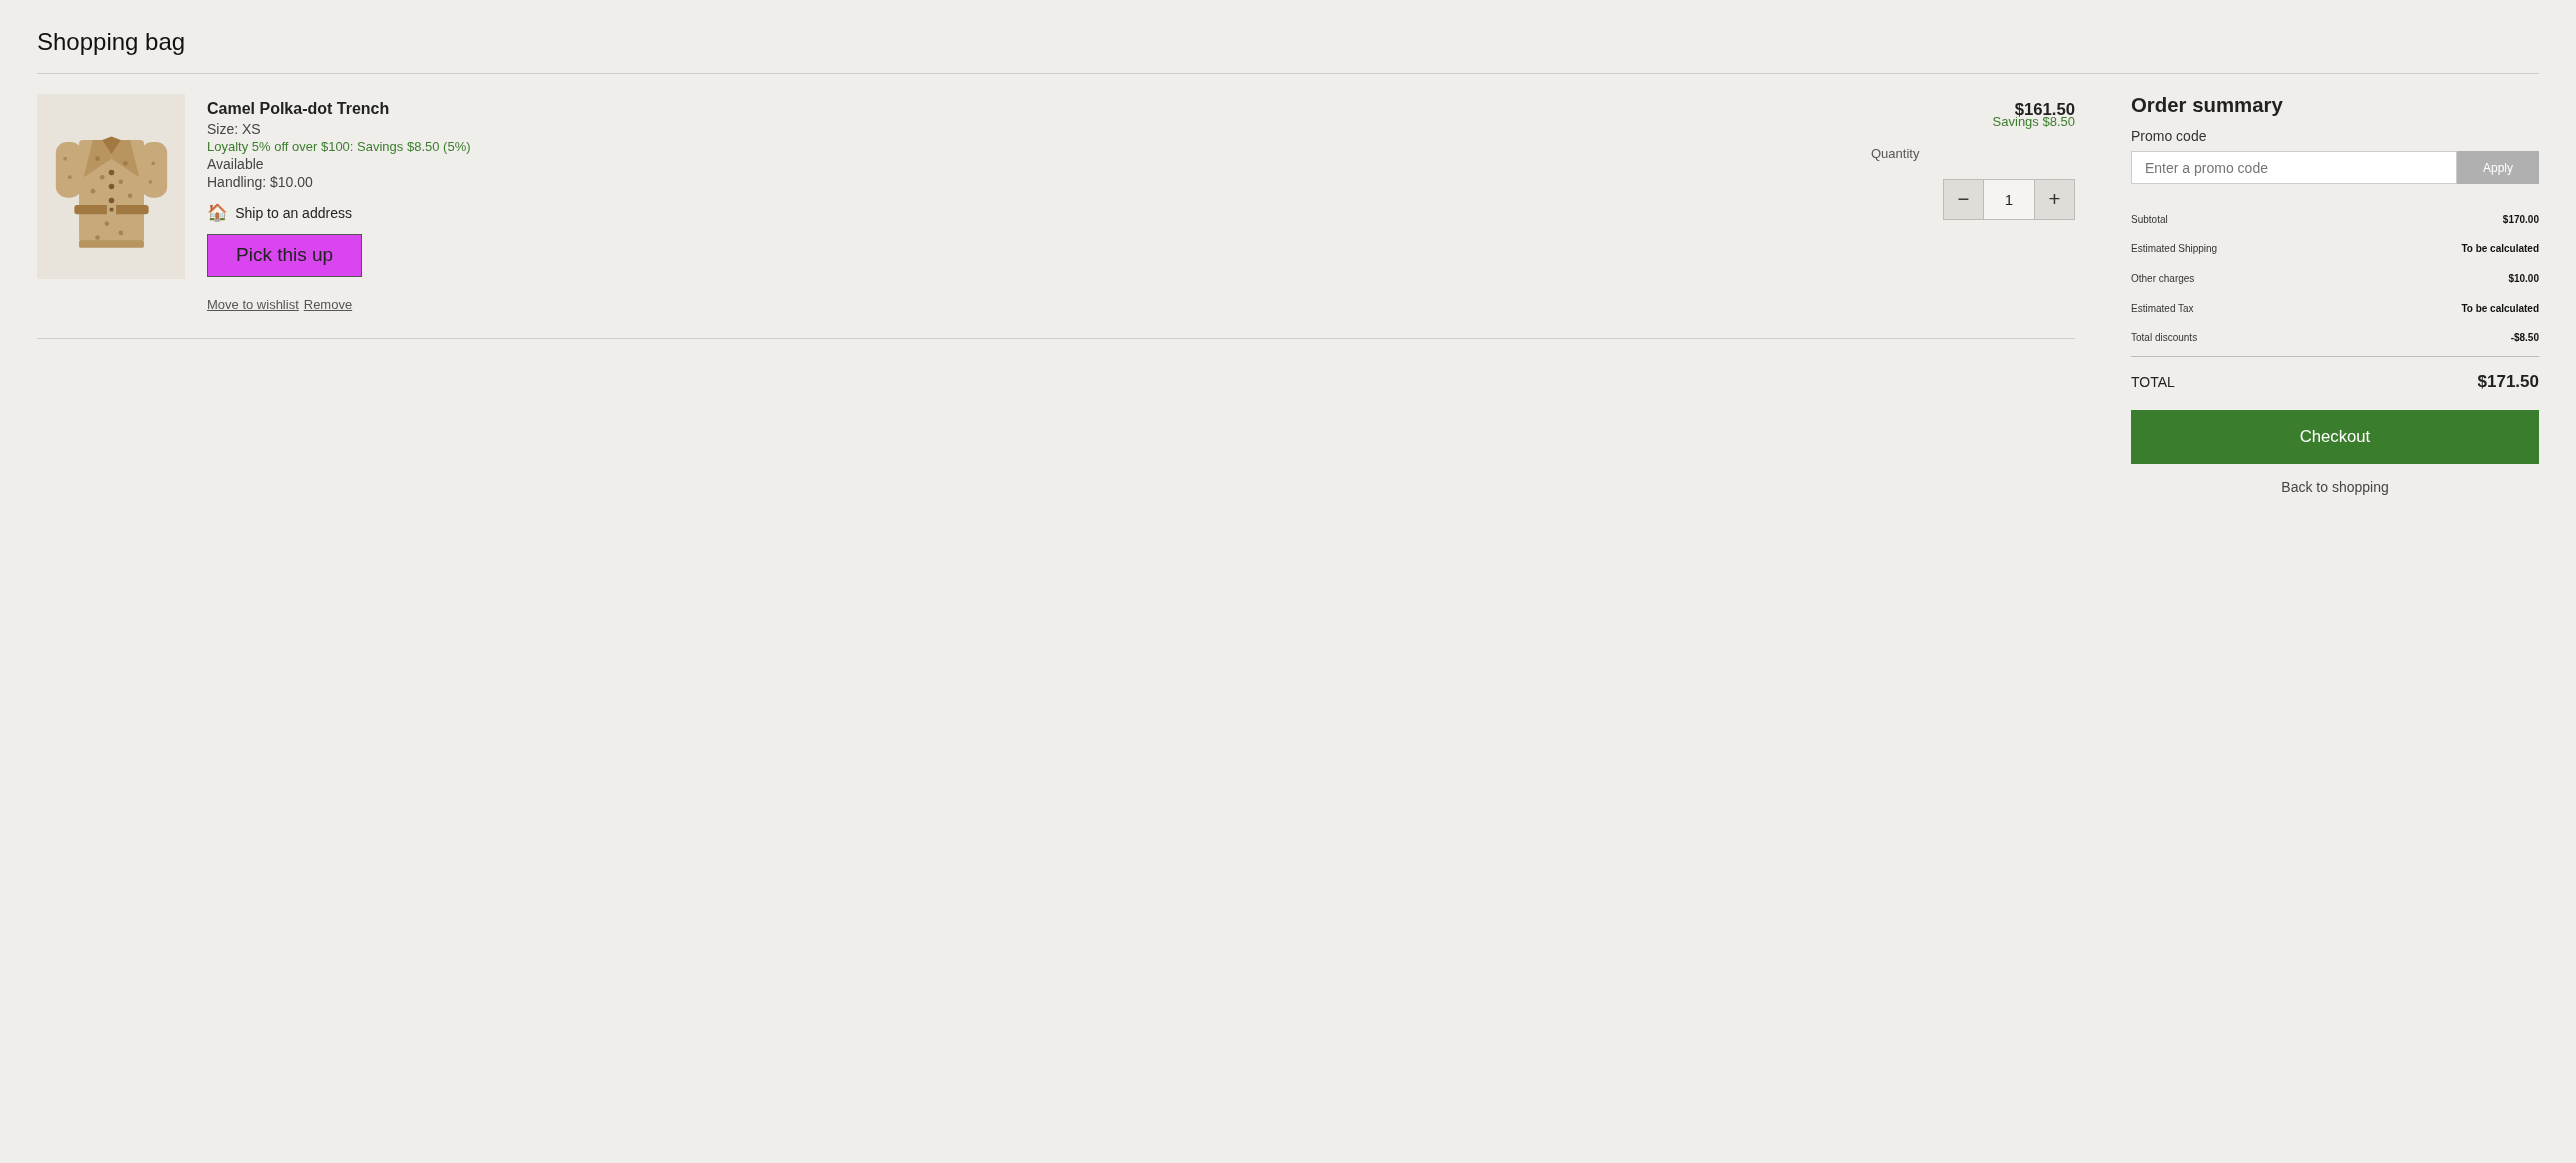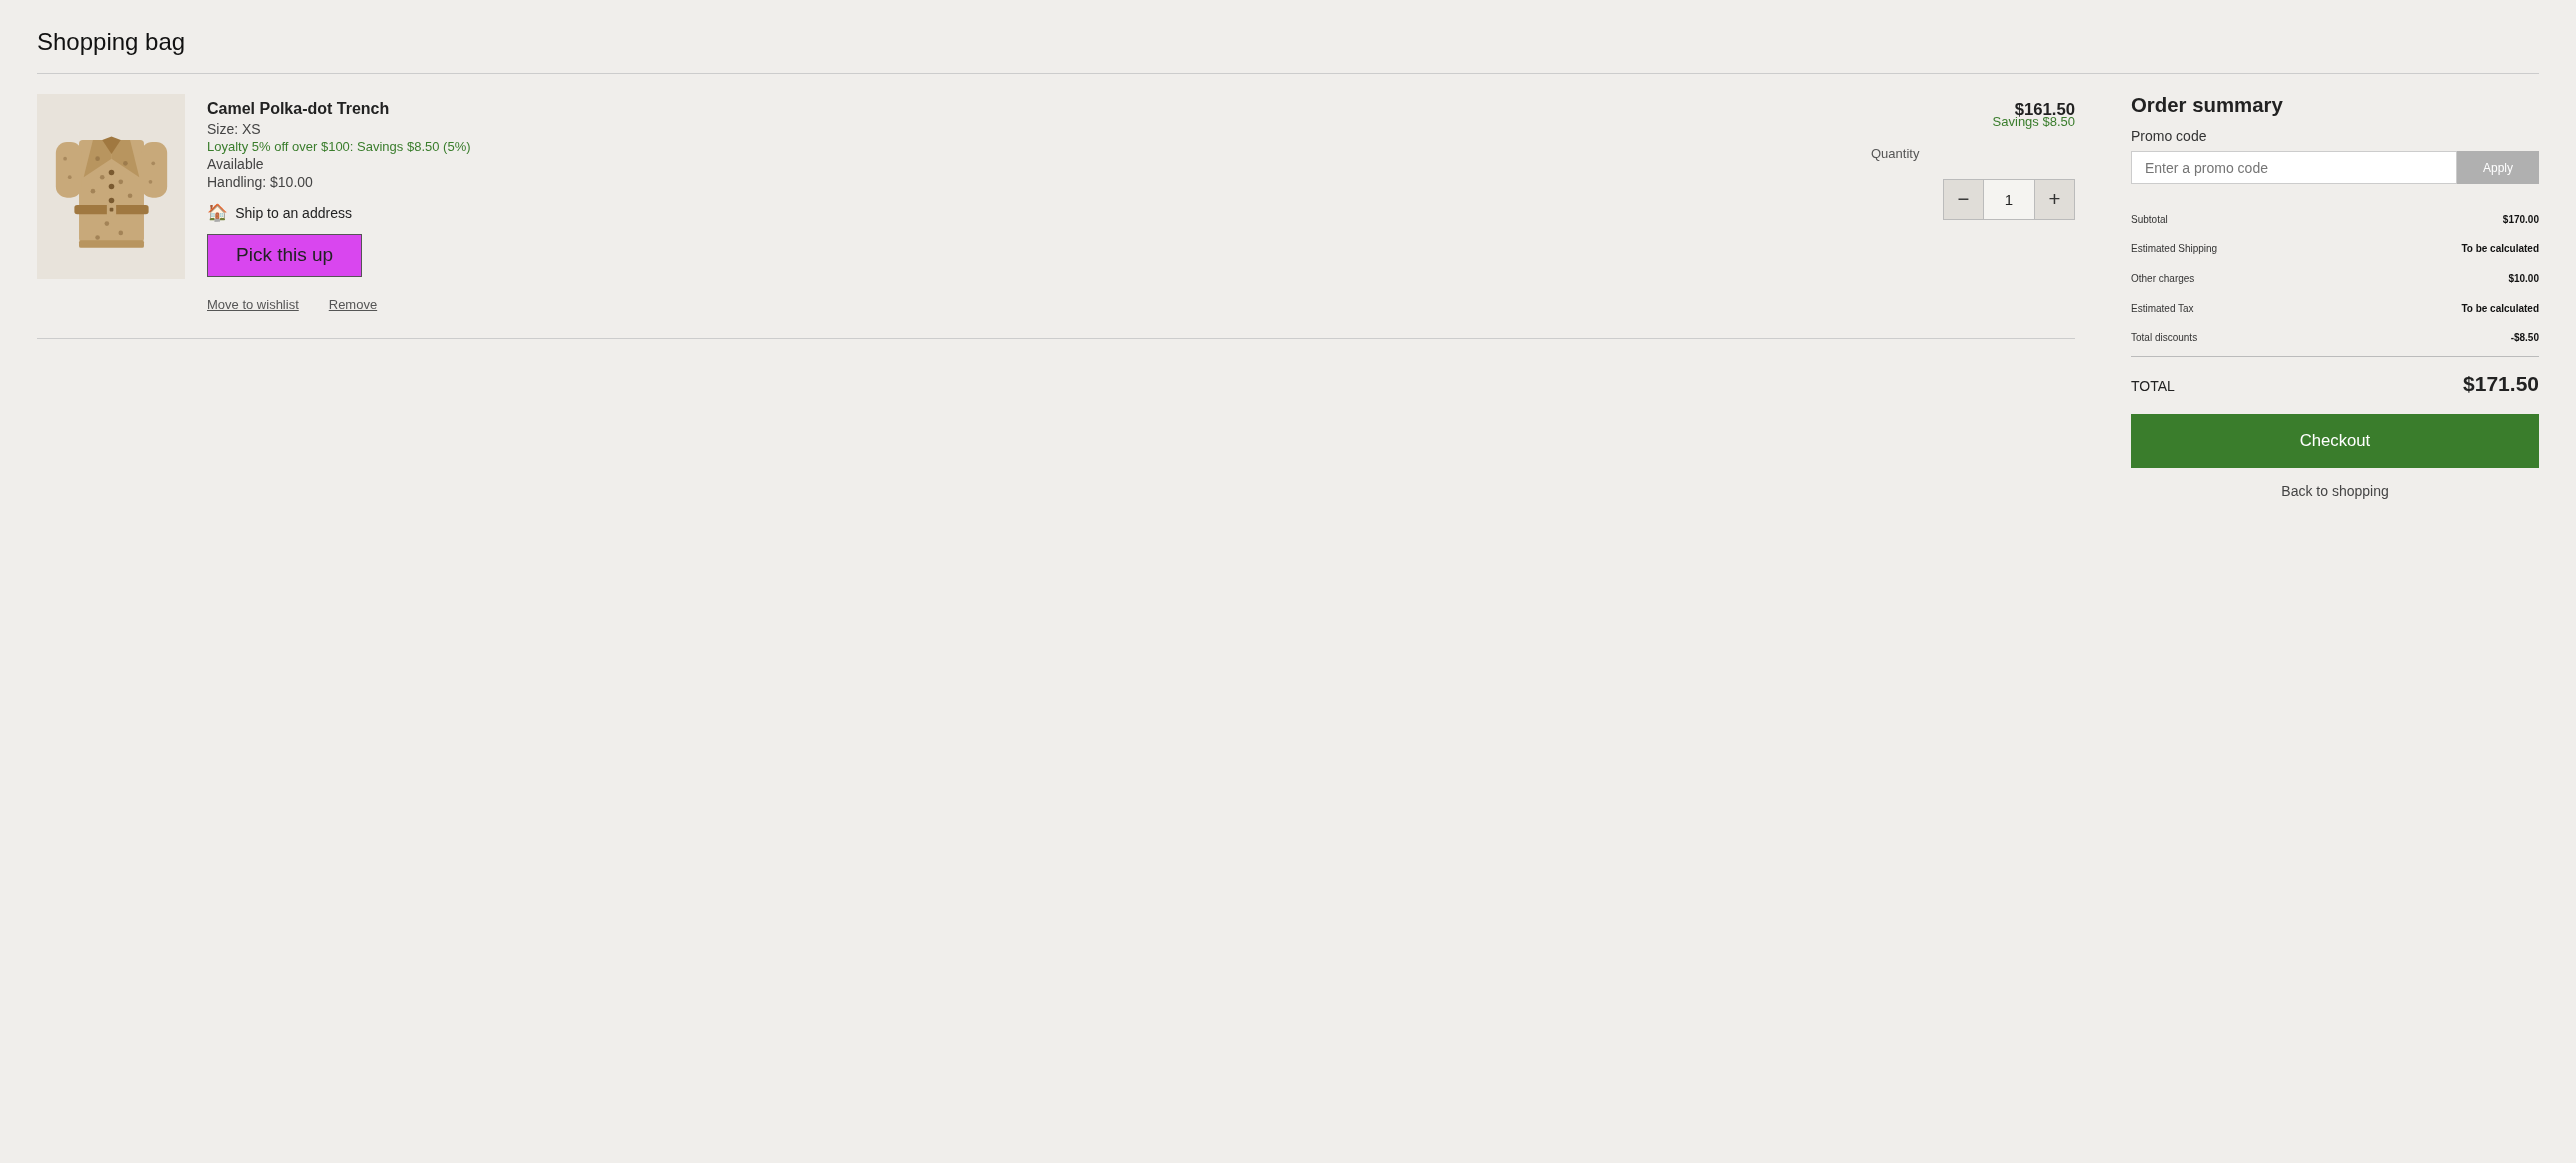--- a/index.html
+++ b/index.html
@@ -111,21 +111,21 @@
       background: #d946ef;
       padding: 9.3px 28px;
       font-size: 19px;
       cursor: pointer;
       margin-bottom: 20.4px;
       color: #222;
     }
 
     .item-actions {
       display: flex;
-      gap: 30px;
+      gap: 5px;
     }
 
     .item-actions a {
       color: #555;
       text-decoration: underline;
       cursor: pointer;
       font-size: 13px;
     }
 
     
@@ -277,21 +277,21 @@
       padding: 11px 0 18.5px 0;
       font-size: 14px;
     }
 
     .summary-total-row .label {
       font-size: 14px;
       font-weight: 400;
     }
 
     .summary-total-row .value {
-      font-size: 21px;
+      font-size: 17px;
       font-weight: 700;
     }
 
     .checkout-btn {
       width: 100%;
       background: #3a7d2c;
       color: #fff;
       border: none;
       padding: 16.7px;
       font-size: 16.7px;

